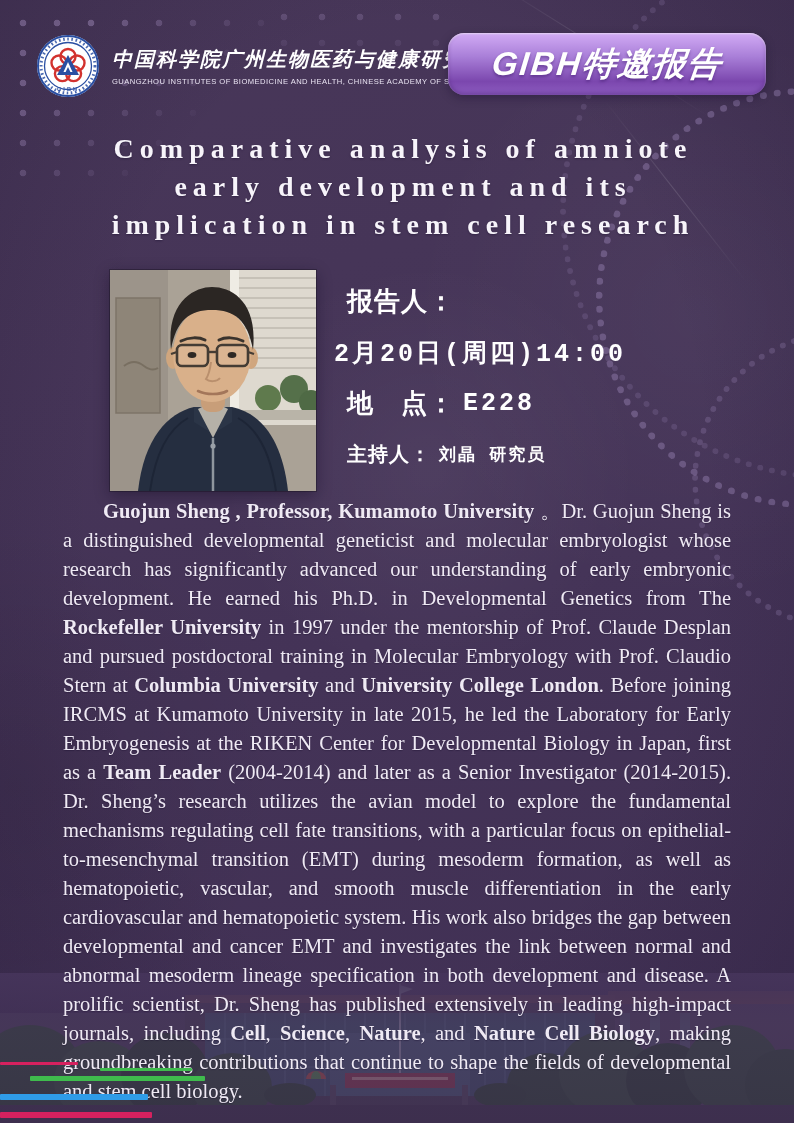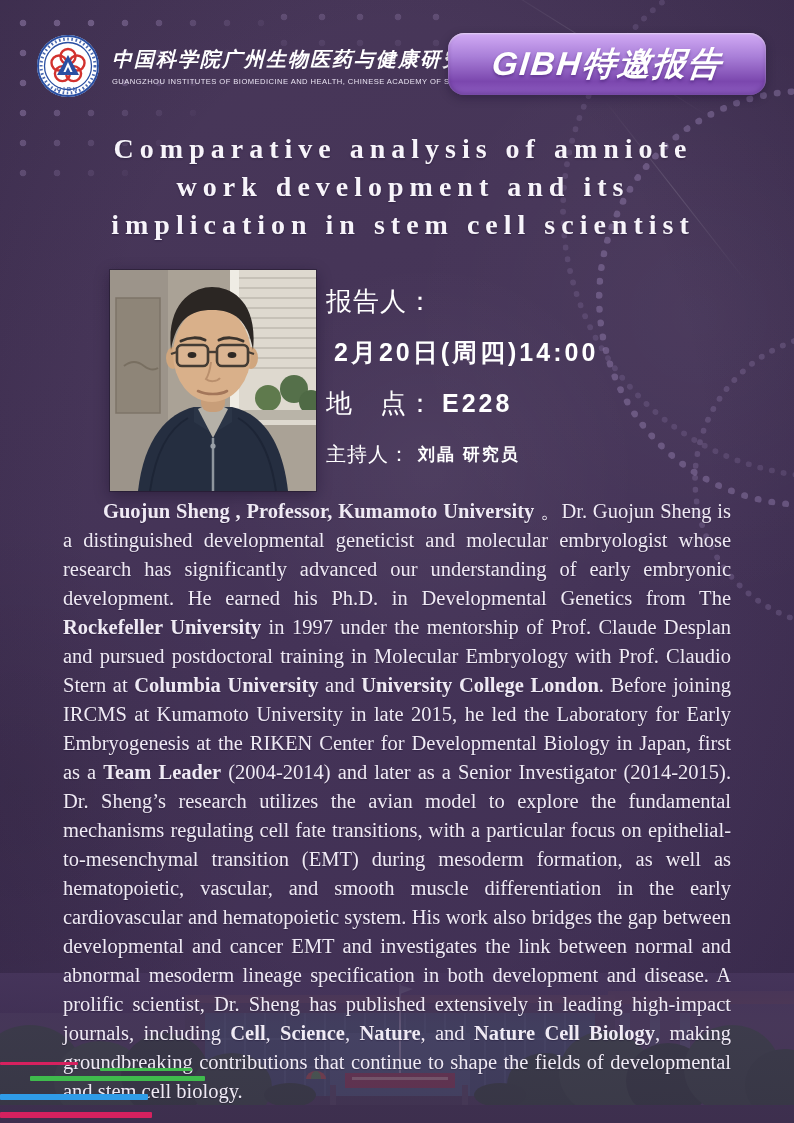--- a/index.html
+++ b/index.html
@@ -86,22 +86,22 @@
     font-size:28px;line-height:38px;color:#f7f4fa;letter-spacing:6px;
     text-shadow:0 1px 2px rgba(20,10,40,.4);
     padding-left:12px;
   }
   
   .speaker-photo{position:absolute;left:110px;top:270px;width:206px;height:221px;z-index:3;
     box-shadow:0 0 0 1px rgba(0,0,0,.25),0 4px 14px rgba(15,8,30,.4);}
   .speaker-photo svg{display:block;width:100%;height:100%;}
   .details{position:absolute;left:326px;top:276px;z-index:3;color:#fff;}
   .detail-row{height:51px;display:flex;align-items:center;white-space:nowrap;}
-  .detail-label{font-weight:400;font-size:26px;letter-spacing:1px;}
-  .detail-value{margin-left:8px;font-weight:700;}
+  .detail-label{font-weight:700;font-size:26px;letter-spacing:1px;margin-left:21px;}
+  .detail-value{margin-left:8px;font-weight:700;font-family:Liberation Mono, monospace;}
   .row-speaker .detail-value{font-family:"Liberation Serif",serif;font-size:29px;letter-spacing:1px;}
   .row-time .detail-value,.row-venue .detail-value{font-size:25px;letter-spacing:3px;}
   .row-host .detail-label{font-size:20px;}
   .row-host .detail-value{font-size:17px;letter-spacing:2px;}
   
   .bio{
     position:absolute;left:63px;top:497px;width:668px;z-index:3;
     font-family:"Liberation Serif",serif;font-size:20.5px;line-height:29px;
     color:#efeaf4;text-align:justify;text-indent:40px;
     text-shadow:0 1px 1px rgba(20,10,40,.35);
@@ -222,22 +222,22 @@
       <div class="org-name-en">GUANGZHOU INSTITUTES OF BIOMEDICINE AND HEALTH, CHINESE ACADEMY OF SCIENCES</div>
     </div>
   </div>
 
   <div class="gibh-badge">
     <span>GIBH特邀报告</span>
   </div>
 
   <div class="talk-title">
     <div>Comparative analysis of amniote</div>
-    <div>work development and its</div>
-    <div>implication in stem cell scientist</div>
+    <div>early development and its</div>
+    <div>implication in stem cell research</div>
   </div>
 
   <div class="speaker-photo">
     <svg viewBox="0 0 206 221" preserveAspectRatio="none">
       <rect width="206" height="221" fill="#aaa296"></rect>
       <rect x="0" y="0" width="58" height="221" fill="#9c948a"></rect>
       <rect x="6" y="28" width="44" height="115" fill="#8e8578" stroke="#7d7468" stroke-width="1.5"></rect>
       <path d="M14,96 q10,-8 20,0 q8,6 14,2" stroke="#6f6557" stroke-width="2" fill="none" opacity=".7"></path>
       <rect x="128" y="0" width="78" height="155" fill="#ded9cf"></rect>
       <g stroke="#c6c1b7" stroke-width="2">

